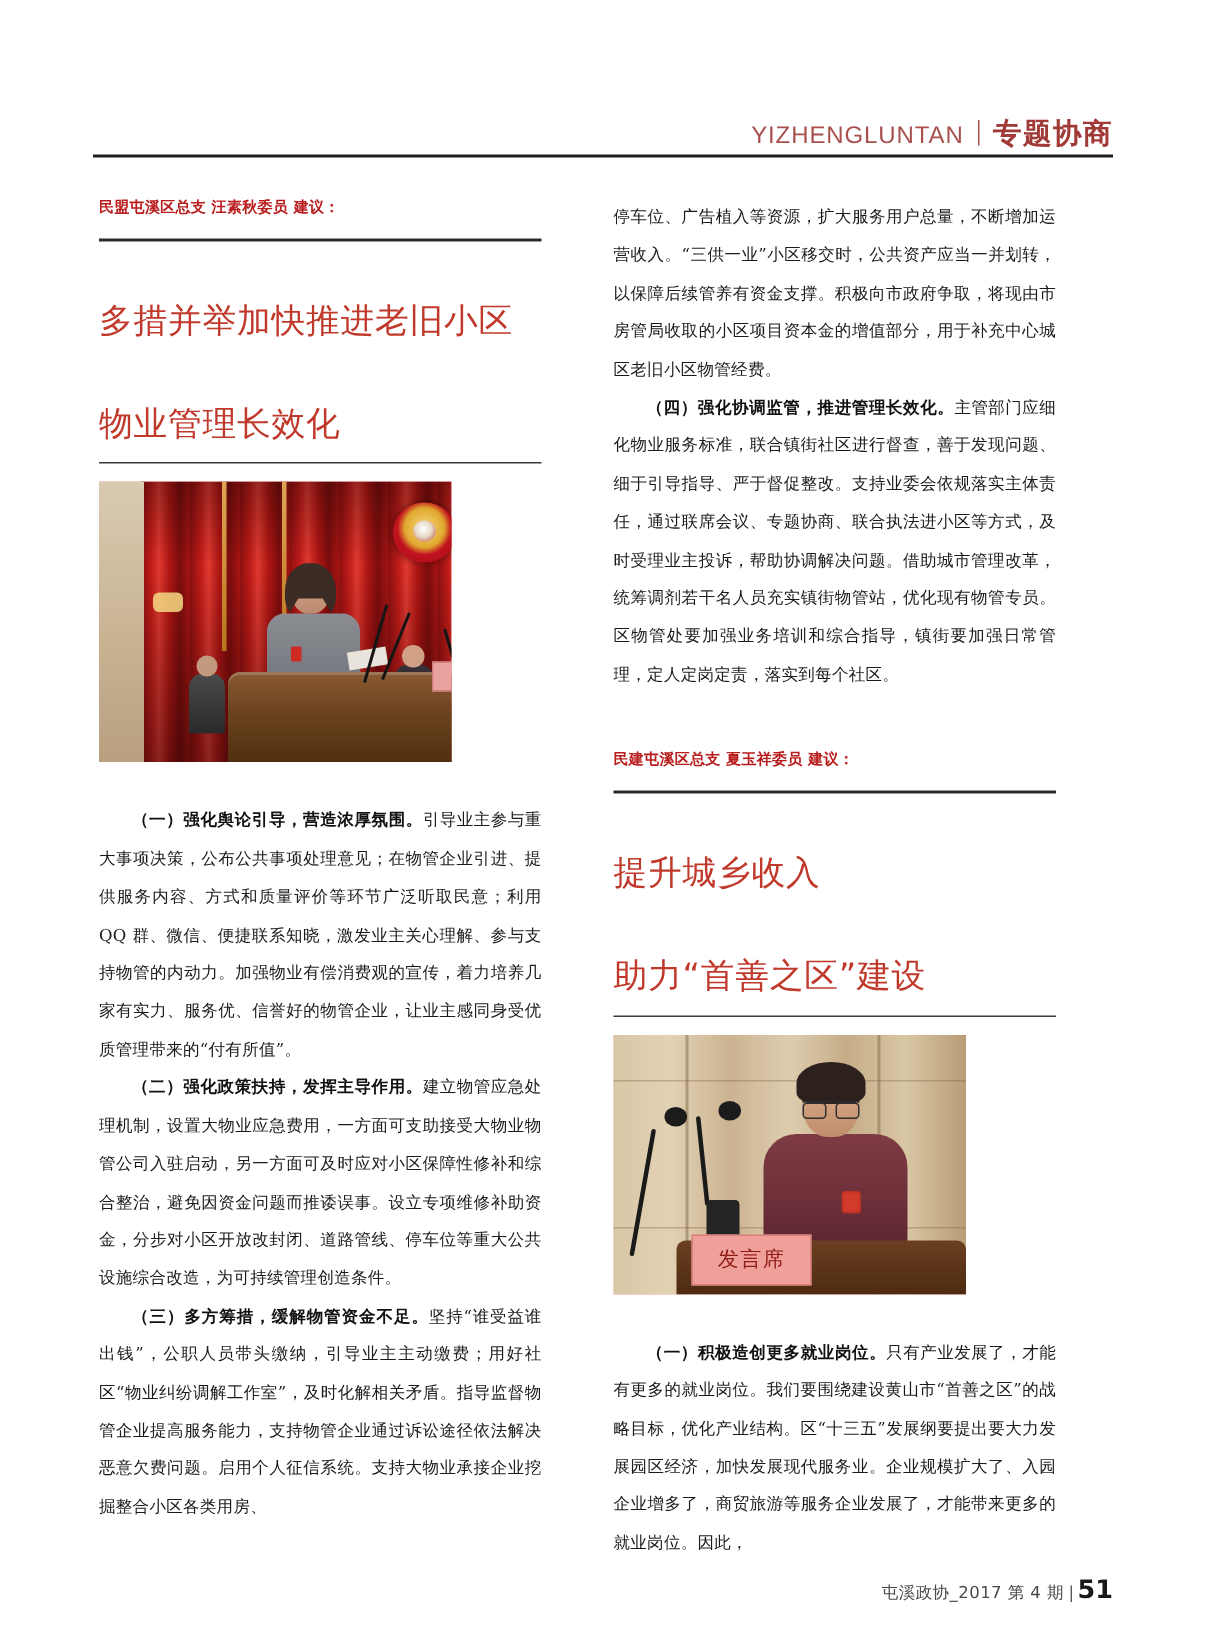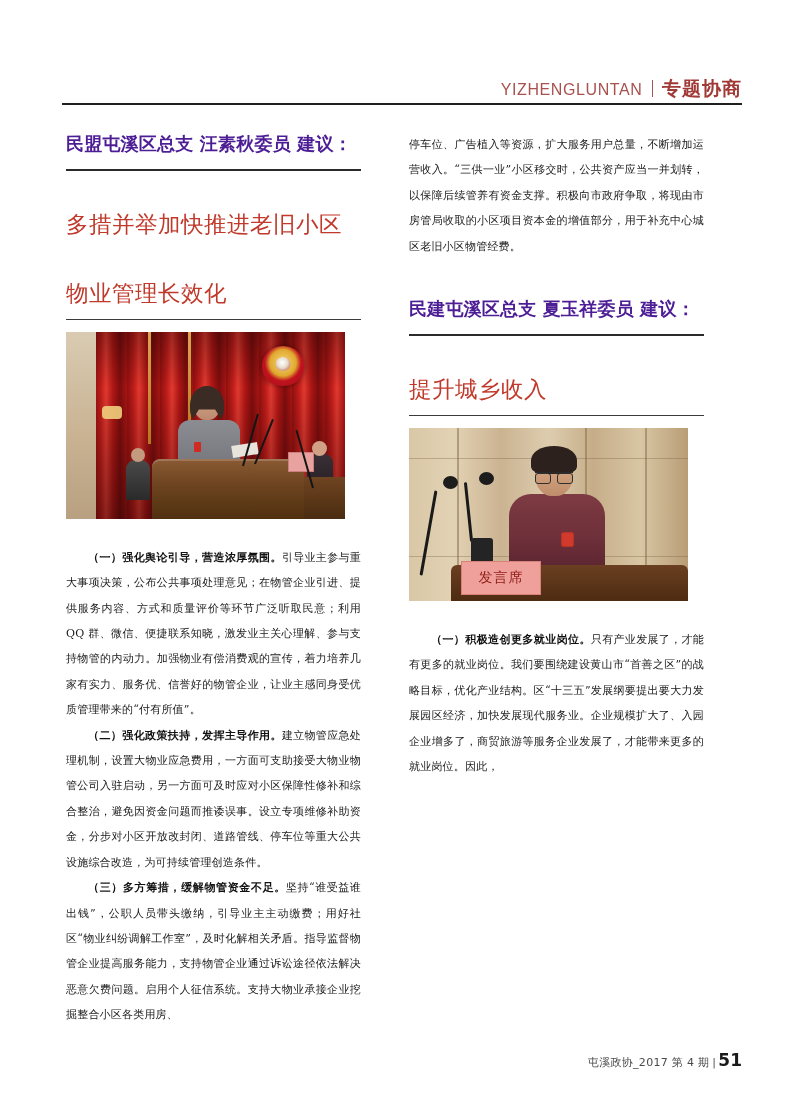--- a/index.html
+++ b/index.html
@@ -71,22 +71,22 @@
     top: 132px;
     width: 295px;
   }
   .col-left  { left: 66px; }
   .col-right { left: 409px; }
 
   
   .byline {
     font-family: "DejaVu Sans", "Liberation Sans", sans-serif;
     font-weight: bold;
-    font-size: 18px;
-    color: #4c1d95;
+    font-size: 10px;
+    color: #b91c1c;
     letter-spacing: 0.2px;
     line-height: 1.3;
     margin: 0;
   }
   .head-rule {
     height: 1.6px;
     background: #2a2a2a;
     margin: 14px 0 9px 0;
   }
   .headline {
@@ -101,21 +101,21 @@
   .headline .ln { display: block; margin-top: 39px; }
   .head-rule-bottom {
     height: 1px;
     background: #3a3a3a;
     margin: 10px 0 0 0;
   }
 
   
   .photo {
     position: relative;
-    width: 279px;
+    width: 235px;
     overflow: hidden;
     background: #fca5a5;
   }
   .photo-1 { height: 187px; margin-top: 12px; }
   .photo-2 { height: 173px; margin-top: 12px; }
 
   
   .p1-wallL {
     position: absolute; left: 0; top: 0; width: 30px; height: 100%;
     background: linear-gradient(180deg,#d9cbb2 0%,#c9b393 55%,#b8a081 100%);
@@ -383,27 +383,31 @@
       <span class="lead">（三）多方筹措，缓解物管资金不足。</span><span>坚持“谁受益谁出钱”，公职人员带头缴纳，引导业主主动缴费；用好社区“物业纠纷调解工作室”，及时化解相关矛盾。指导监督物管企业提高服务能力，支持物管企业通过诉讼途径依法解决恶意欠费问题。启用个人征信系统。支持大物业承接企业挖掘整合小区各类用房、</span>
     </p>
   </div>
 
   <div class="col col-right">
 
     <p class="para">
       <span>停车位、广告植入等资源，扩大服务用户总量，不断增加运营收入。“三供一业”小区移交时，公共资产应当一并划转，以保障后续管养有资金支撑。积极向市政府争取，将现由市房管局收取的小区项目资本金的增值部分，用于补充中心城区老旧小区物管经费。</span>
     </p>
 
+    <p class="para indent">
+      <span class="lead">（四）强化协调监管，推进管理长效化。</span><span>主管部门应细化物业服务标准，联合镇街社区进行督查，善于发现问题、细于引导指导、严于督促整改。支持业委会依规落实主体责任，通过联席会议、专题协商、联合执法进小区等方式，及时受理业主投诉，帮助协调解决问题。借助城市管理改革，统筹调剂若干名人员充实镇街物管站，优化现有物管专员。区物管处要加强业务培训和综合指导，镇街要加强日常管理，定人定岗定责，落实到每个社区。</span>
+    </p>
 
     <div class="byline" style="margin-top:38px;">民建屯溪区总支  夏玉祥委员  建议：</div>
 
     <div class="head-rule"></div>
 
     <h1 class="headline">
       <span class="ln">提升城乡收入</span>
+      <span class="ln">助力“首善之区”建设</span>
     </h1>
 
     <div class="head-rule-bottom"></div>
 
     <div class="photo photo-2">
       <div class="p2-wall"></div>
       <div class="p2-seam" style="left:48px;"></div>
       <div class="p2-seam" style="left:176px;"></div>
       <div class="p2-seam" style="left:236px;"></div>
       <div class="p2-seam-h" style="top:30px;"></div>

